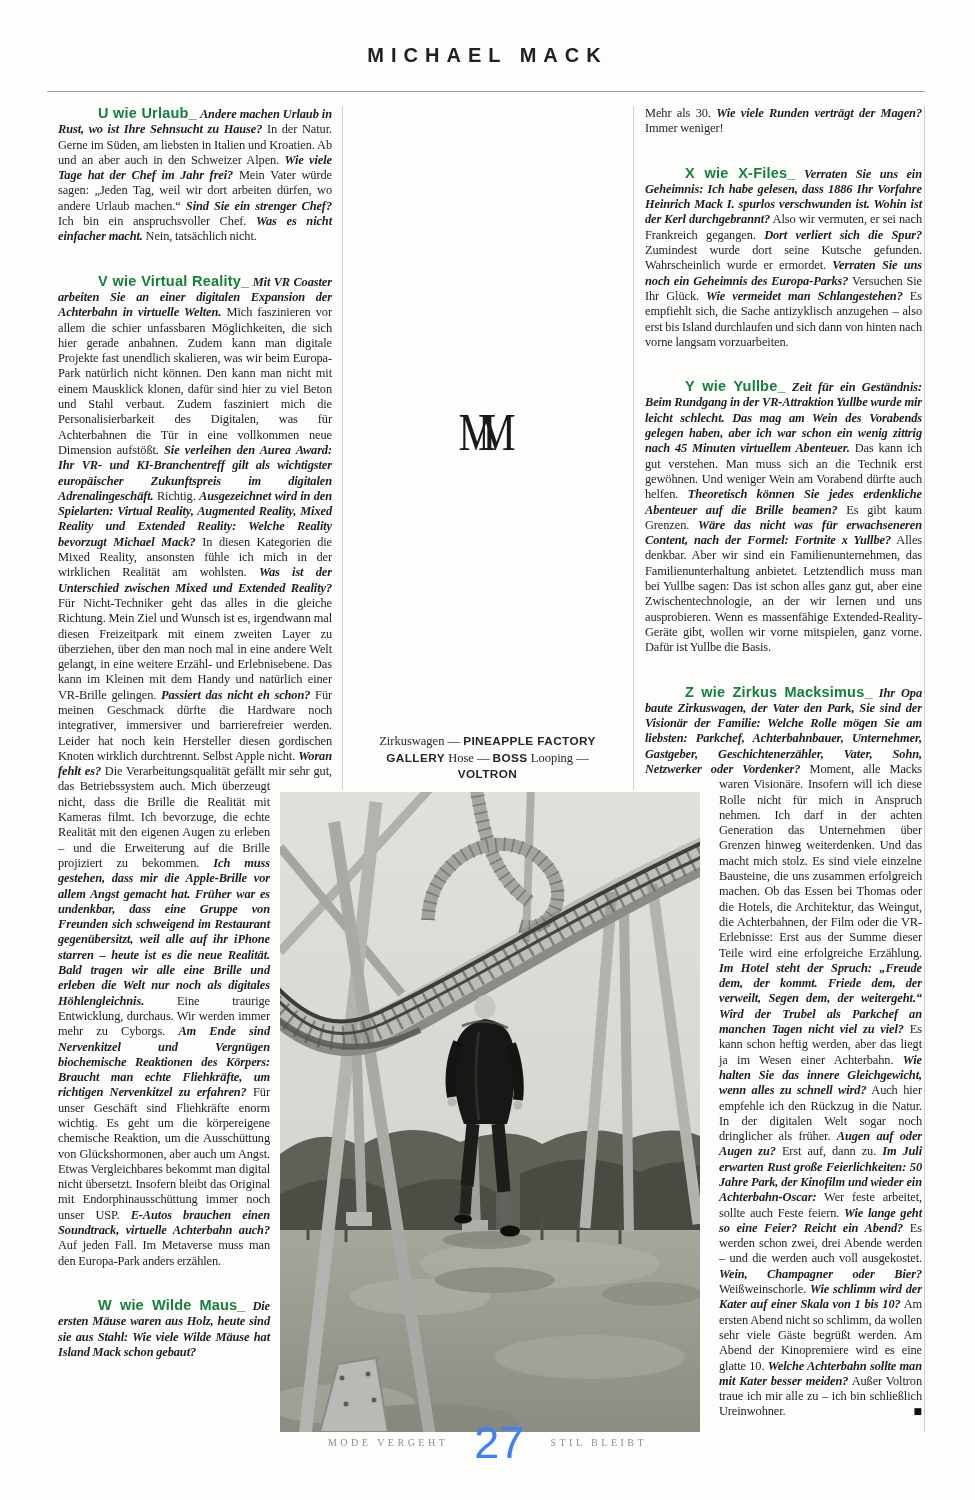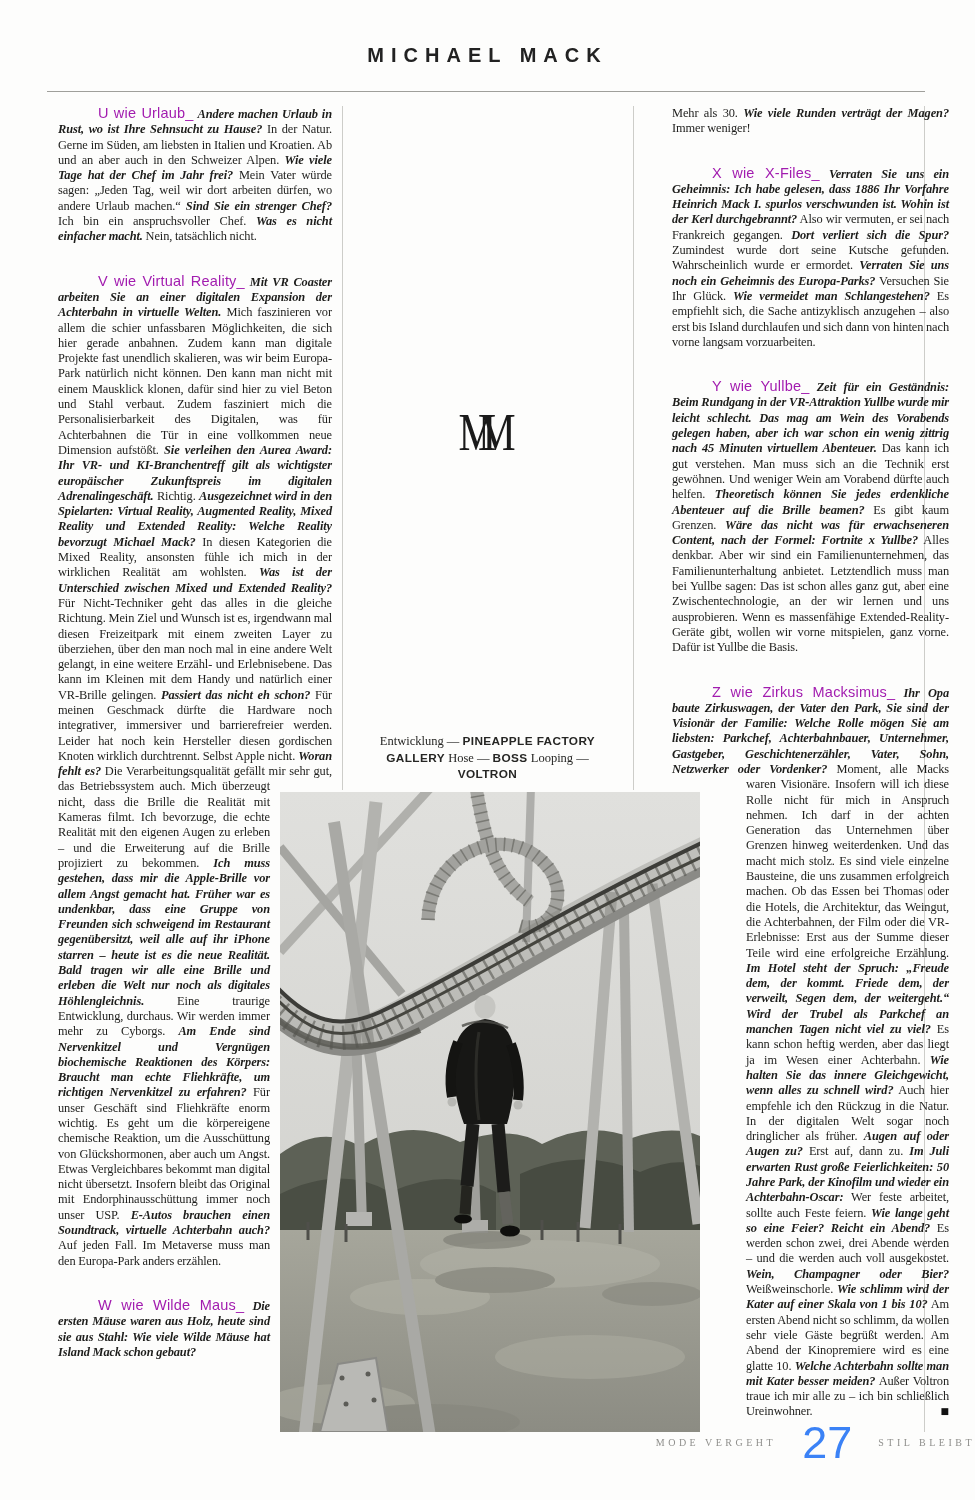--- a/index.html
+++ b/index.html
@@ -16,31 +16,31 @@
   .colrule{position:absolute;width:1px;background:#cdcdc9;}
   #ruleA{left:342px;top:106px;height:684px;}
   #ruleB{left:633px;top:106px;height:684px;}
   #ruleC{left:924px;top:106px;height:1326px;}
 
   
   .col{position:absolute;top:106px;font-size:12.4px;line-height:15.3px;
        text-align:justify;hyphens:auto;-webkit-hyphens:auto;
        letter-spacing:-0.1px;word-spacing:-0.3px;color:#1d1d1b;}
   #colL{left:58px;width:274px;}
-  #colR{left:672px;width:277px;}
+  #colR{left:645px;width:277px;}
   .spacer{visibility:hidden;}
   #spL0{float:right;width:0;height:686px;}
   #spL1{float:right;clear:right;width:62px;height:648px;}
   #spR0{float:left;width:0;height:686px;}
   #spR1{float:left;clear:left;width:74px;height:650px;}
   .para{margin:0;}
   .para.head-start{margin-top:29px;text-indent:40px;}
   [data-col] .para:first-child{margin-top:0;}
-  .seg-h{font-family:"Liberation Sans",sans-serif;font-weight:400;font-size:14.5px;
-         letter-spacing:0.2px;color:#a21caf;}
+  .seg-h{font-family:"Liberation Sans",sans-serif;font-weight:700;font-size:14.5px;
+         letter-spacing:0.2px;color:#15803d;}
   .seg-q{font-weight:700;font-style:italic;}
   .seg-end{float:right;font-size:9px;line-height:15px;color:#111;
            font-family:"DejaVu Sans",sans-serif;}
 
   
   .quote{position:absolute;left:337px;top:108px;width:300px;}
   .quote-inner{width:380px;margin-left:-40px;transform:scaleX(0.79);transform-origin:50% 0;
     text-align:center;font-size:35px;line-height:42px;color:#21211f;white-space:pre-line;}
 
   
@@ -52,21 +52,21 @@
   .caption{position:absolute;left:360px;top:733px;width:255px;text-align:center;
     font-size:12.5px;line-height:16.5px;color:#262624;}
   .cap-brand{font-family:"Liberation Sans",sans-serif;font-weight:700;font-size:11.8px;letter-spacing:0.4px;}
 
   
   .photo{position:absolute;left:280px;top:792px;width:420px;height:640px;background:#d8d8d5;}
   .photo svg{display:block;}
 
   
   .footer{position:absolute;left:0;right:0;top:1420px;display:flex;
-          justify-content:flex-end;align-items:center;gap:26px;}
+          justify-content:center;align-items:center;gap:26px;}
   .footer .side{font-size:10px;letter-spacing:3.5px;color:#8f8f8c;font-family:"Liberation Serif",serif;}
   .footer .page-num{font-family:Liberation Sans, sans-serif;font-size:45px;line-height:1;color:#3b82f6;}
 </style>
 </head>
 <body>
 
 <div class="page">
 
   <div class="header-title">MICHAEL MACK</div>
   <div class="header-rule"></div>
@@ -94,21 +94,21 @@
         <p class="para head-start"><span class="seg-h">Y wie Yullbe_</span> <span class="seg-q">Zeit für ein Geständnis: Beim Rundgang in der VR-Attraktion Yullbe wurde mir leicht schlecht. Das mag am Wein des Vorabends gelegen haben, aber ich war schon ein wenig zittrig nach 45 Minuten virtuellem Abenteuer.</span> <span class="seg-a">Das kann ich gut verstehen. Man muss sich an die Technik erst gewöhnen. Und weniger Wein am Vorabend dürfte auch helfen.</span> <span class="seg-q">Theoretisch können Sie jedes erdenkliche Abenteuer auf die Brille beamen?</span> <span class="seg-a">Es gibt kaum Grenzen.</span> <span class="seg-q">Wäre das nicht was für erwachseneren Content, nach der Formel: Fortnite x Yullbe?</span> <span class="seg-a">Alles denkbar. Aber wir sind ein Familienunternehmen, das Familienunterhaltung anbietet. Letztendlich muss man bei Yullbe sagen: Das ist schon alles ganz gut, aber eine Zwischentechnologie, an der wir lernen und uns ausprobieren. Wenn es massenfähige Extended-Reality-Geräte gibt, wollen wir vorne mitspielen, ganz vorne. Dafür ist Yullbe die Basis.</span> </p>
         <p class="para head-start"><span class="seg-h">Z wie Zirkus Macksimus_</span> <span class="seg-q">Ihr Opa baute Zirkuswagen, der Vater den Park, Sie sind der Visionär der Familie: Welche Rolle mögen Sie am liebsten: Parkchef, Achterbahnbauer, Unternehmer, Gastgeber, Geschichtenerzähler, Vater, Sohn, Netzwerker oder Vordenker?</span> <span class="seg-a">Moment, alle Macks waren Visionäre. Insofern will ich diese Rolle nicht für mich in Anspruch nehmen. Ich darf in der achten Generation das Unternehmen über Grenzen hinweg weiterdenken. Und das macht mich stolz. Es sind viele einzelne Bausteine, die uns zusammen erfolgreich machen. Ob das Essen bei Thomas oder die Hotels, die Architektur, das Weingut, die Achterbahnen, der Film oder die VR-Erlebnisse: Erst aus der Summe dieser Teile wird eine erfolgreiche Erzählung.</span> <span class="seg-q">Im Hotel steht der Spruch: „Freude dem, der kommt. Friede dem, der verweilt, Segen dem, der weitergeht.“ Wird der Trubel als Parkchef an manchen Tagen nicht viel zu viel?</span> <span class="seg-a">Es kann schon heftig werden, aber das liegt ja im Wesen einer Achterbahn.</span> <span class="seg-q">Wie halten Sie das innere Gleichgewicht, wenn alles zu schnell wird?</span> <span class="seg-a">Auch hier empfehle ich den Rückzug in die Natur. In der digitalen Welt sogar noch dringlicher als früher.</span> <span class="seg-q">Augen auf oder Augen zu?</span> <span class="seg-a">Erst auf, dann zu.</span> <span class="seg-q">Im Juli erwarten Rust große Feierlichkeiten: 50 Jahre Park, der Kinofilm und wieder ein Achterbahn-Oscar:</span> <span class="seg-a">Wer feste arbeitet, sollte auch Feste feiern.</span> <span class="seg-q">Wie lange geht so eine Feier? Reicht ein Abend?</span> <span class="seg-a">Es werden schon zwei, drei Abende werden – und die werden auch voll ausgekostet.</span> <span class="seg-q">Wein, Champagner oder Bier?</span> <span class="seg-a">Weißweinschorle.</span> <span class="seg-q">Wie schlimm wird der Kater auf einer Skala von 1 bis 10?</span> <span class="seg-a">Am ersten Abend nicht so schlimm, da wollen sehr viele Gäste begrüßt werden. Am Abend der Kinopremiere wird es eine glatte 10.</span> <span class="seg-q">Welche Achterbahn sollte man mit Kater besser meiden?</span> <span class="seg-a">Außer Voltron traue ich mir alle zu – ich bin schließlich Ureinwohner.</span> <span class="seg-end">■</span></p>
       </div>
   </div>
 
 
   <div class="monogram">
     <span class="m1">M</span><span class="m2">M</span>
   </div>
 
-  <div class="caption"><span class="cap-label">Entwicklung</span><span class="cap-sep"> — </span><span class="cap-brand">PINEAPPLE FACTORY GALLERY</span>   <span class="cap-label">Hose</span><span class="cap-sep"> — </span><span class="cap-brand">BOSS</span>   <span class="cap-label">Looping</span><span class="cap-sep"> — </span><span class="cap-brand">VOLTRON</span></div>
+  <div class="caption"><span class="cap-label">Zirkuswagen</span><span class="cap-sep"> — </span><span class="cap-brand">PINEAPPLE FACTORY GALLERY</span>   <span class="cap-label">Hose</span><span class="cap-sep"> — </span><span class="cap-brand">BOSS</span>   <span class="cap-label">Looping</span><span class="cap-sep"> — </span><span class="cap-brand">VOLTRON</span></div>
 
   <div class="photo" title="Schwarz-weiß-Foto: Michael Mack in Lederjacke geht über eine Wiese unter der geschwungenen Stahlschiene einer Looping-Achterbahn, Bäume im Hintergrund">
     <svg width="420" height="640" viewBox="0 0 420 640" xmlns="http://www.w3.org/2000/svg">
       <defs>
         <linearGradient id="skyg" x1="0" y1="0" x2="0" y2="1">
           <stop offset="0" stop-color="#e0e0dd"></stop>
             <stop offset="1" stop-color="#d2d2ce"></stop>
         </linearGradient>
         <linearGradient id="gg" x1="0" y1="0" x2="0" y2="1">
           <stop offset="0" stop-color="#a6a69b"></stop>

